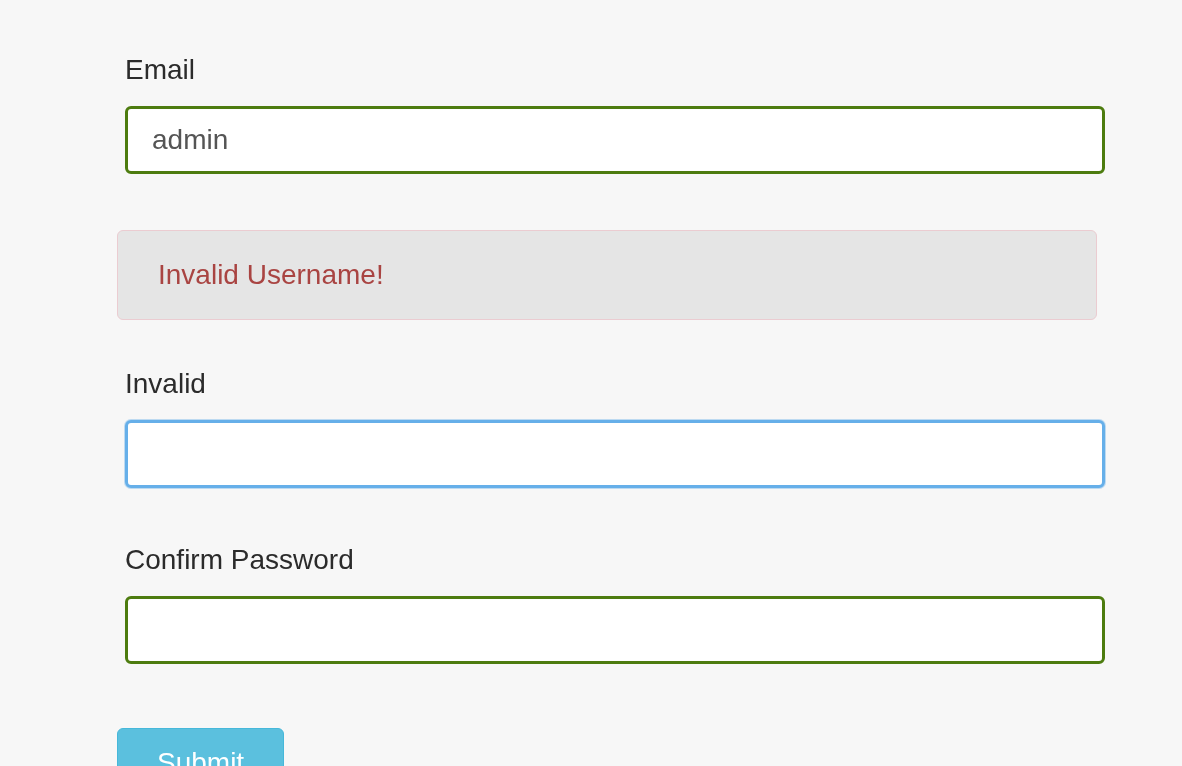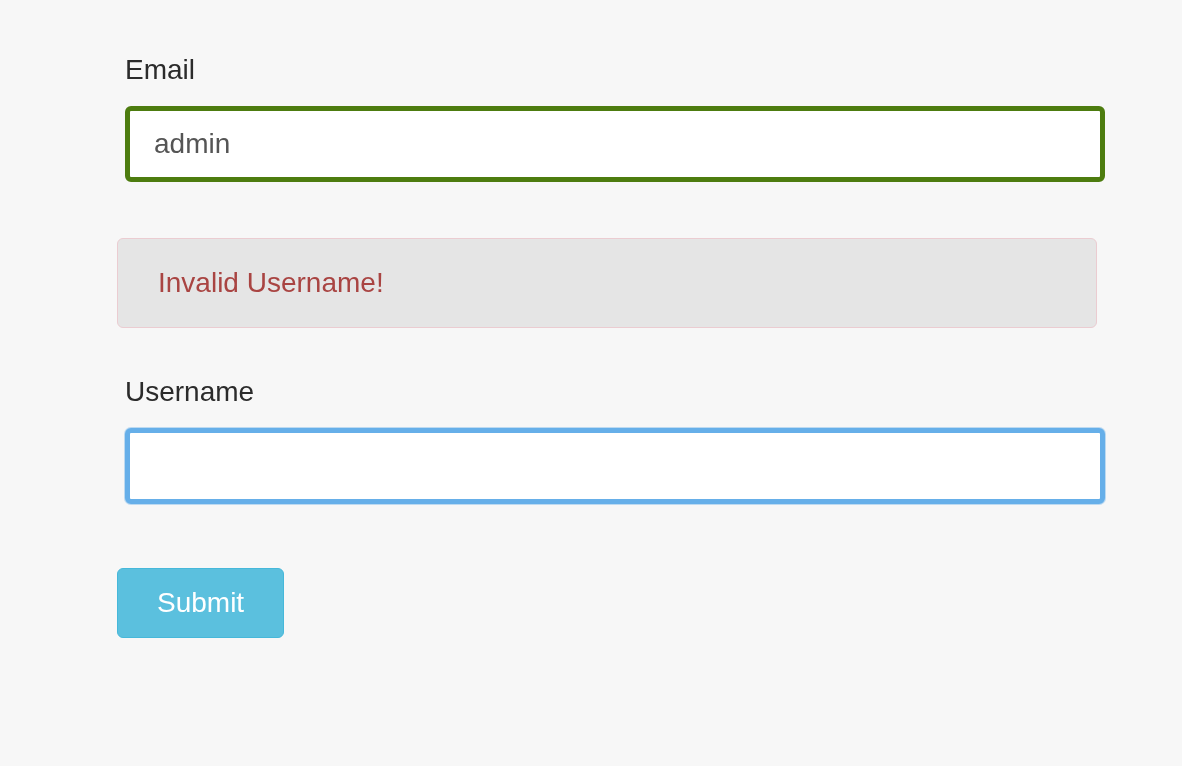--- a/index.html
+++ b/index.html
@@ -19,27 +19,27 @@
     }
     label {
       display: block;
       font-size: 28px;
       color: #2b2b2b;
       margin-bottom: 12px;
       font-weight: 400;
     }
     .form-control {
       width: 100%;
-      height: 76px;
+      height: 68px;
       padding: 12px 24px;
       font-size: 28px;
       line-height: 1.5;
       color: #555;
       background-color: #fff;
-      border: 5px solid #4d7c0f;
+      border: 3px solid #4d7c0f;
       border-radius: 6px;
       outline: none;
     }
     .focused {
       border-color: #66afe9;
       box-shadow: 0 0 0 1px rgba(102,175,233,0.4);
     }
     .alert-danger {
       background-color: #e5e5e5;
       border: 1px solid #ebccd1;
@@ -64,19 +64,23 @@
 
 <form>
   <div class="form-group">
     <label>Email</label>
     <input type="text" class="form-control" value="admin" style="">
   </div>
 
   <div class="alert-danger">Invalid Username!</div>
 
   <div class="form-group">
-    <label>Username</label>
+    <label>Invalid</label>
     <input type="password" class="form-control focused" value="" style="">
   </div>
 
+  <div class="form-group">
+    <label>Confirm Password</label>
+    <input type="password" class="form-control" value="" style="">
+  </div>
 
   <button type="button" class="btn-submit">Submit</button>
 </form>
 
 </body></html>

